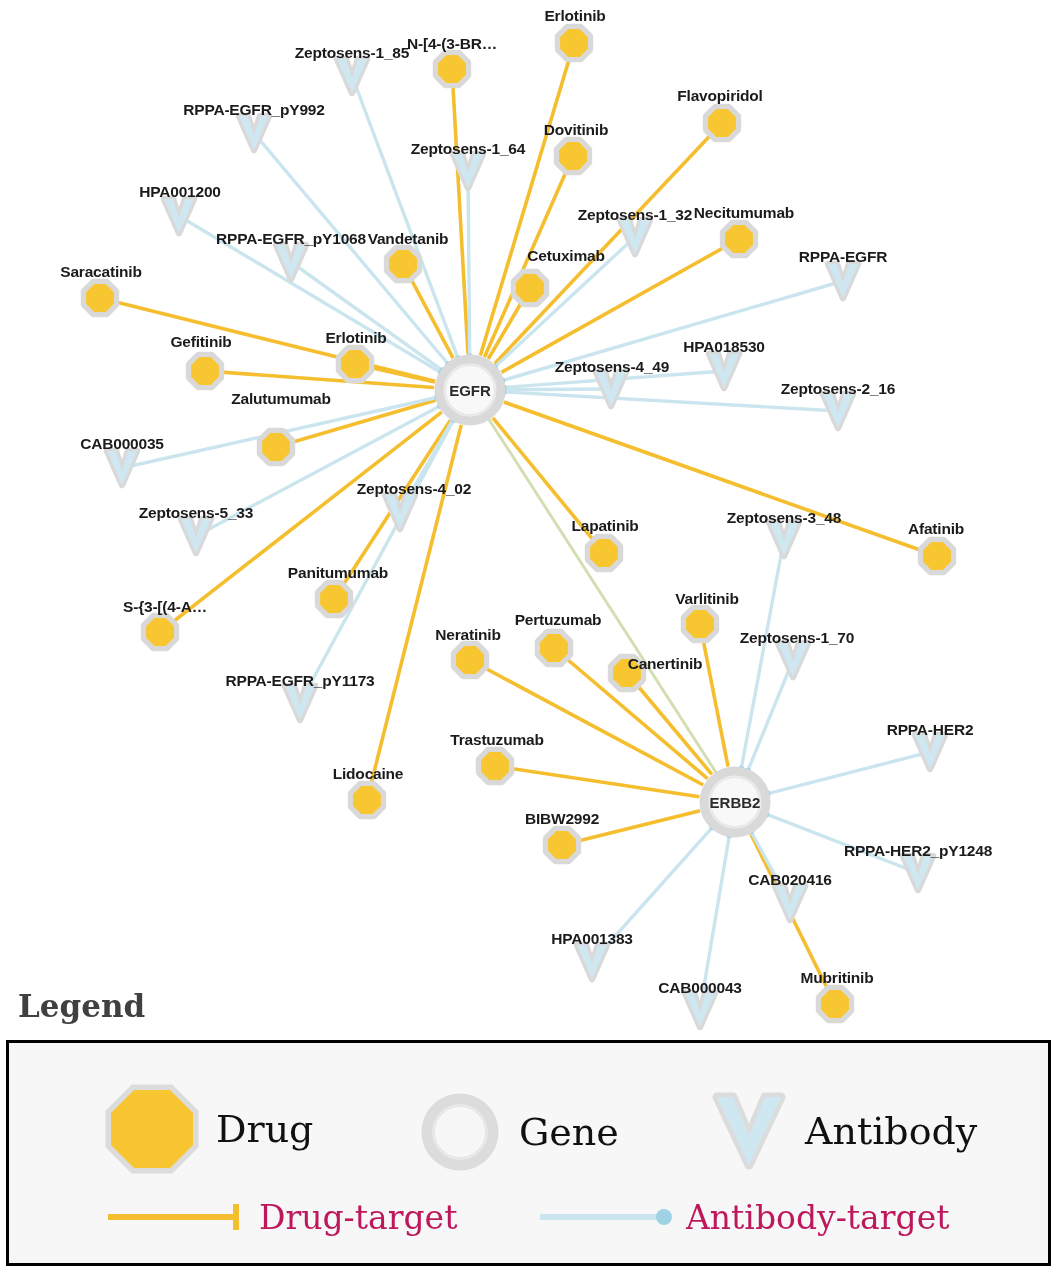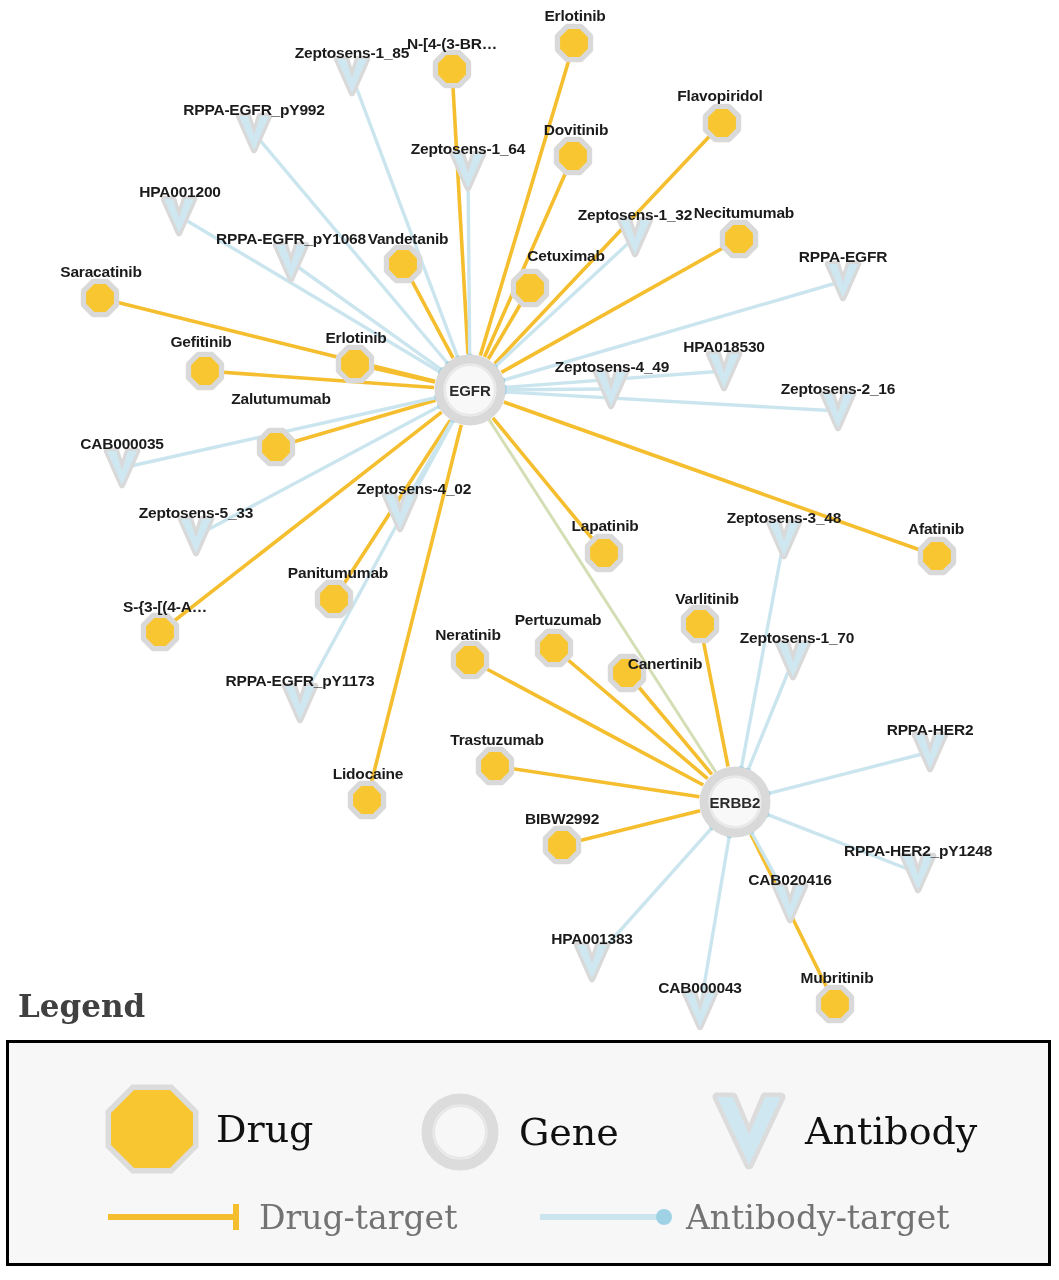--- a/index.html
+++ b/index.html
@@ -79,21 +79,21 @@
   }
   .legend-text {
     font-family: "DejaVu Serif", serif;
     font-size: 38px;
     color: #111;
     margin-left: 16px;
   }
   .legend-text-sm {
     font-family: "DejaVu Serif", serif;
     font-size: 33px;
-    color: #737373;
+    color: #be185d;
     margin-left: 10px;
   }
   .legend-row2 {
     position: absolute;
     left: 0; top: 150px;
     width: 100%;
     height: 60px;
   }
 </style>
 </head>

